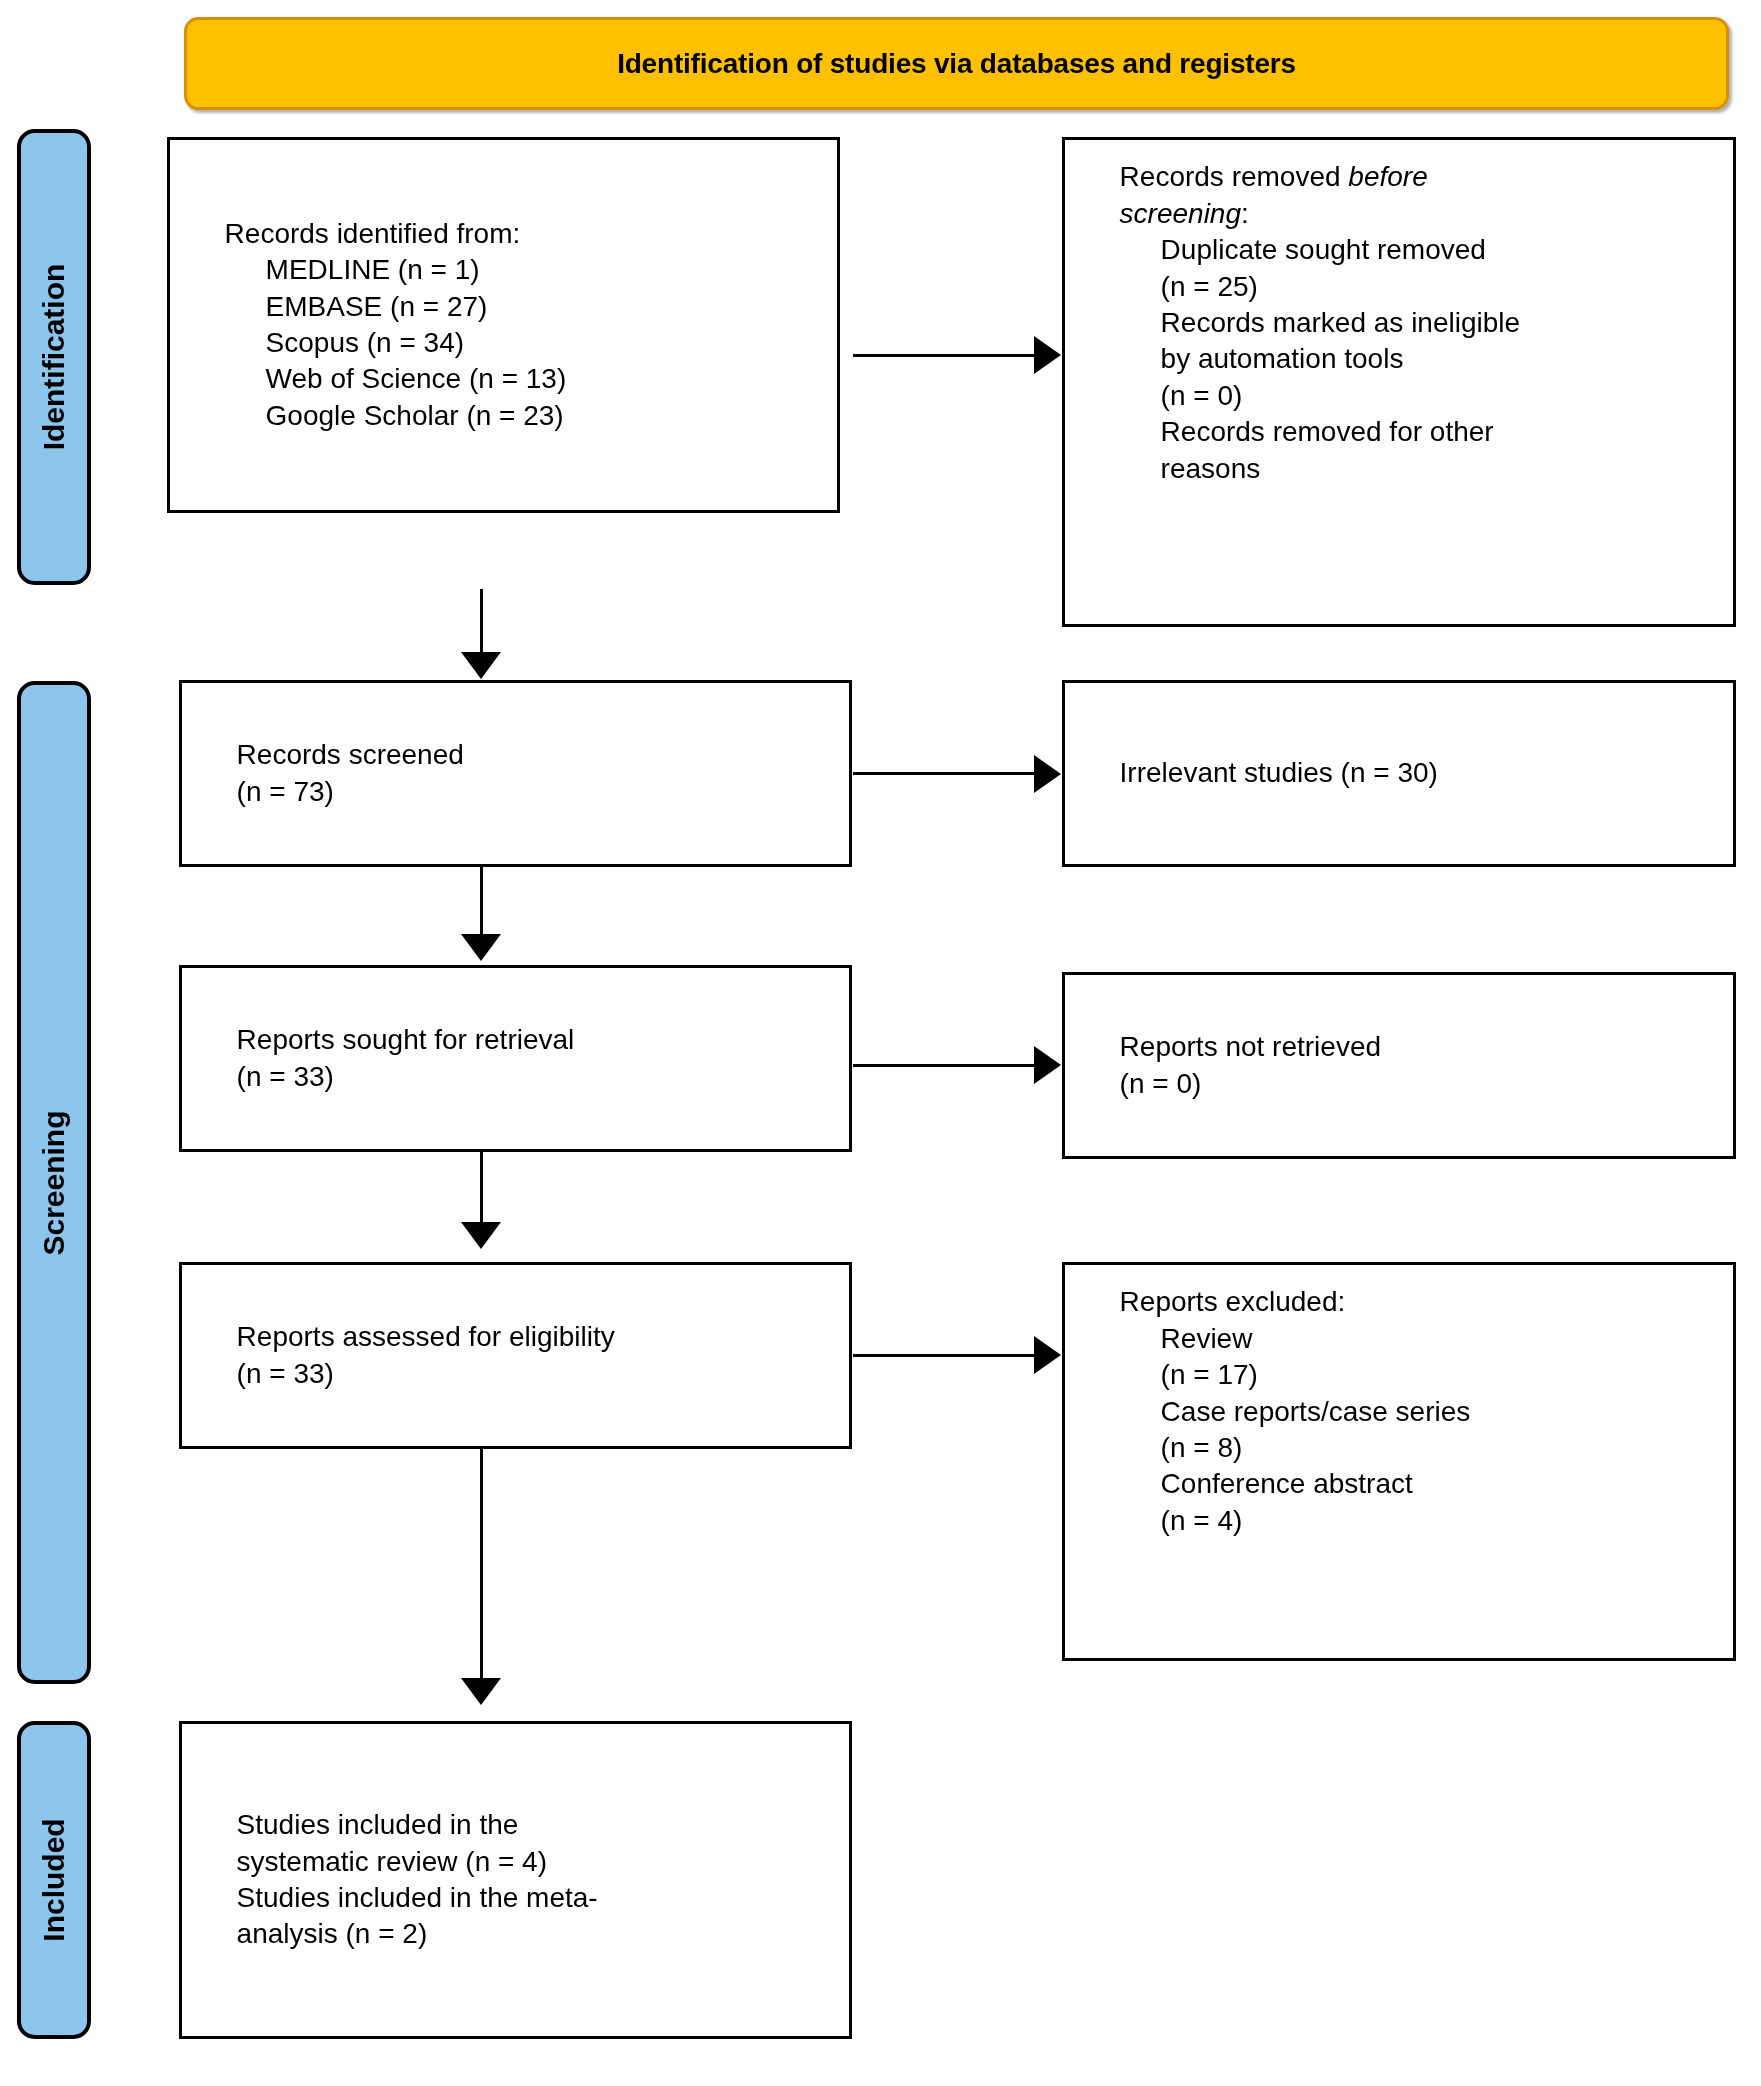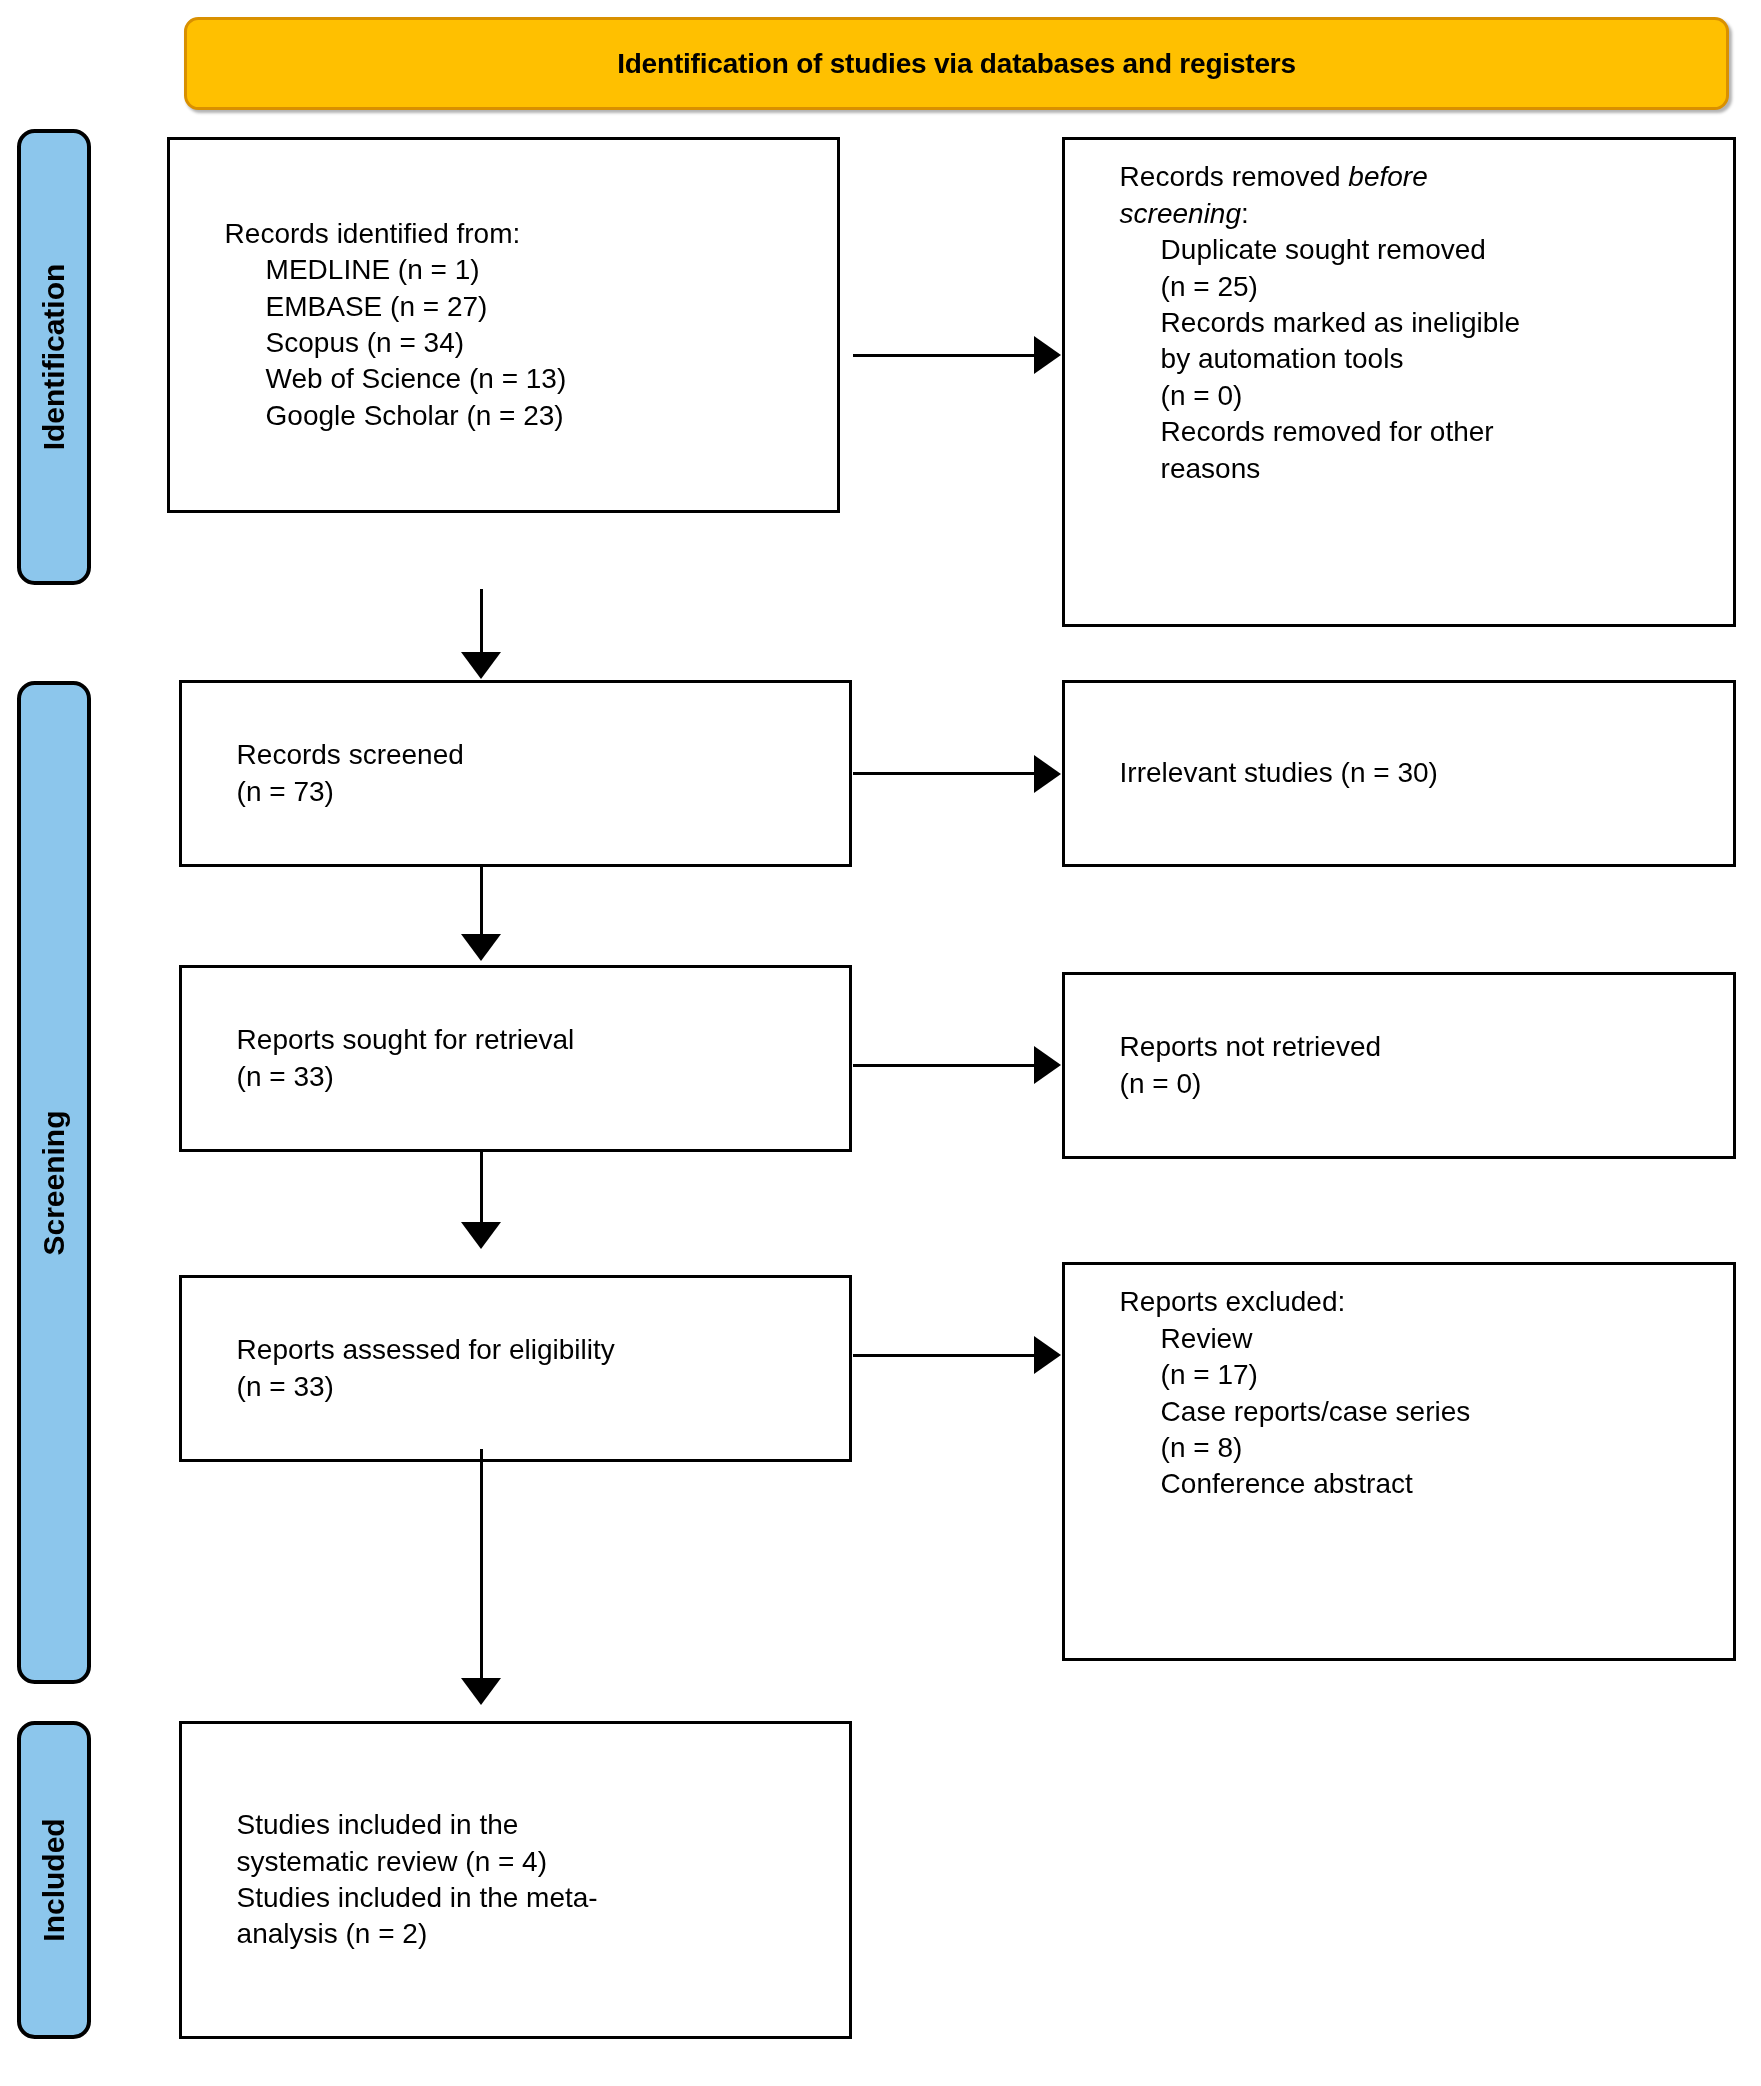--- a/index.html
+++ b/index.html
@@ -194,35 +194,36 @@
       <div class="line">(n = 0)</div>
     </div>
   </div>
 
   <div class="hline" style="left:853px;top:1064px;width:182px;"></div>
   <div class="arrow-right" style="left:1034px;top:1046px;"></div>
 
   <div class="vline" style="left:480px;top:1152px;height:71px;"></div>
   <div class="arrow-down" style="left:461px;top:1222px;"></div>
 
-  <div class="fbox" style="left:179px;top:1262px;width:673px;height:187px;margin-top:13px;">
+  <div class="fbox" style="left:179px;top:1262px;width:673px;height:187px;">
     <div class="inner">
       <div class="line">Reports assessed for eligibility</div>
       <div class="line">(n = 33)</div>
     </div>
   </div>
 
   <div class="fbox top-align" style="left:1062px;top:1262px;width:674px;height:399px;">
     <div class="inner">
       <div class="line">Reports excluded:</div>
       <div class="line indent">Review</div>
       <div class="line indent">(n = 17)</div>
       <div class="line indent">Case reports/case series</div>
       <div class="line indent">(n = 8)</div>
       <div class="line indent">Conference abstract</div>
+      <div class="line indent">(n = 4)</div>
     </div>
   </div>
 
   <div class="hline" style="left:853px;top:1354px;width:182px;"></div>
   <div class="arrow-right" style="left:1034px;top:1336px;"></div>
 
   <div class="vline" style="left:480px;top:1449px;height:230px;"></div>
   <div class="arrow-down" style="left:461px;top:1678px;"></div>
 
   <div class="fbox" style="left:179px;top:1721px;width:673px;height:318px;">

